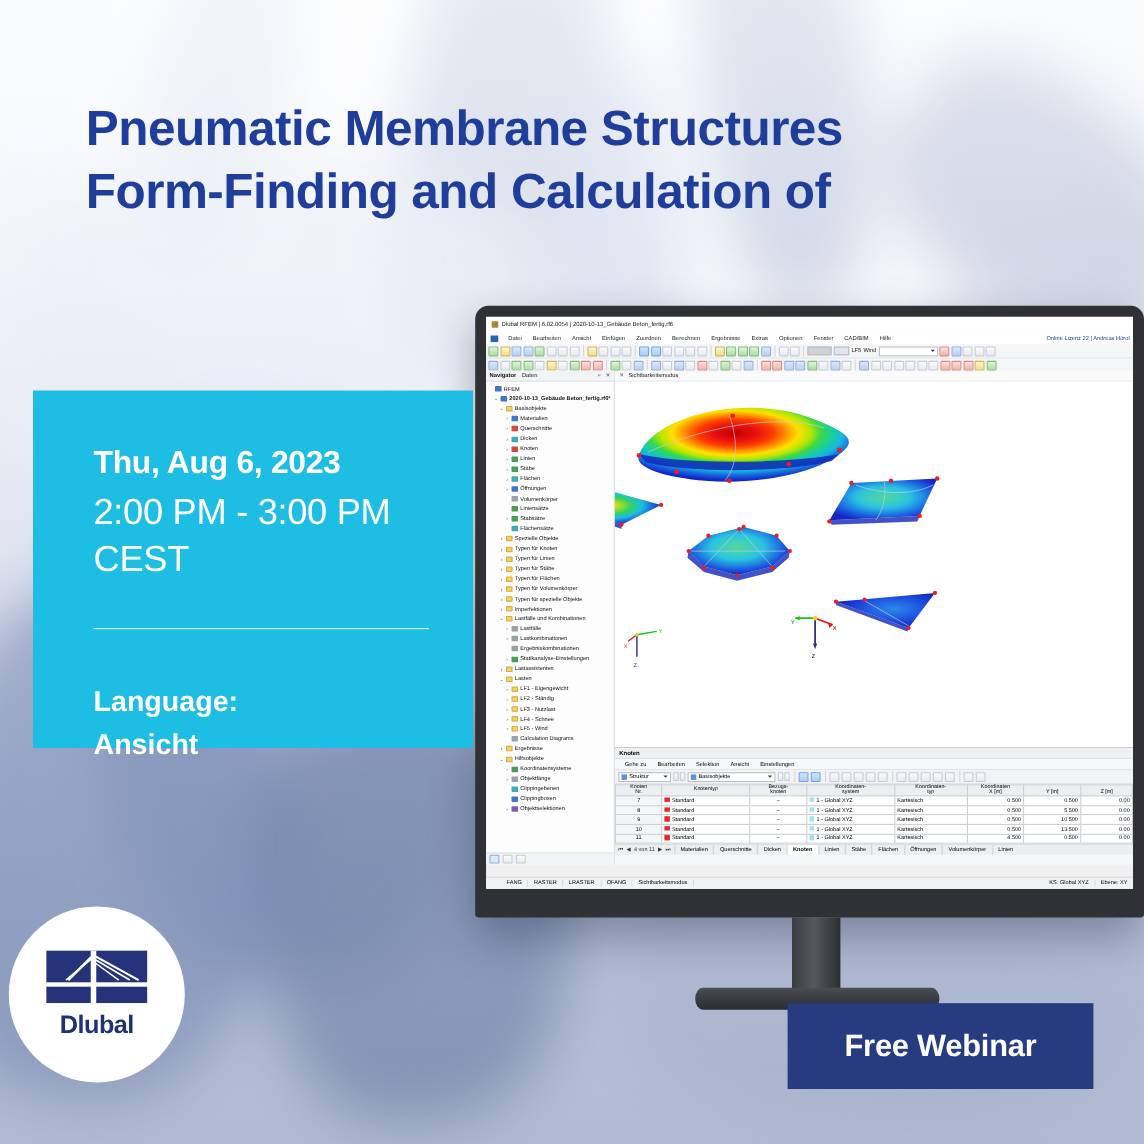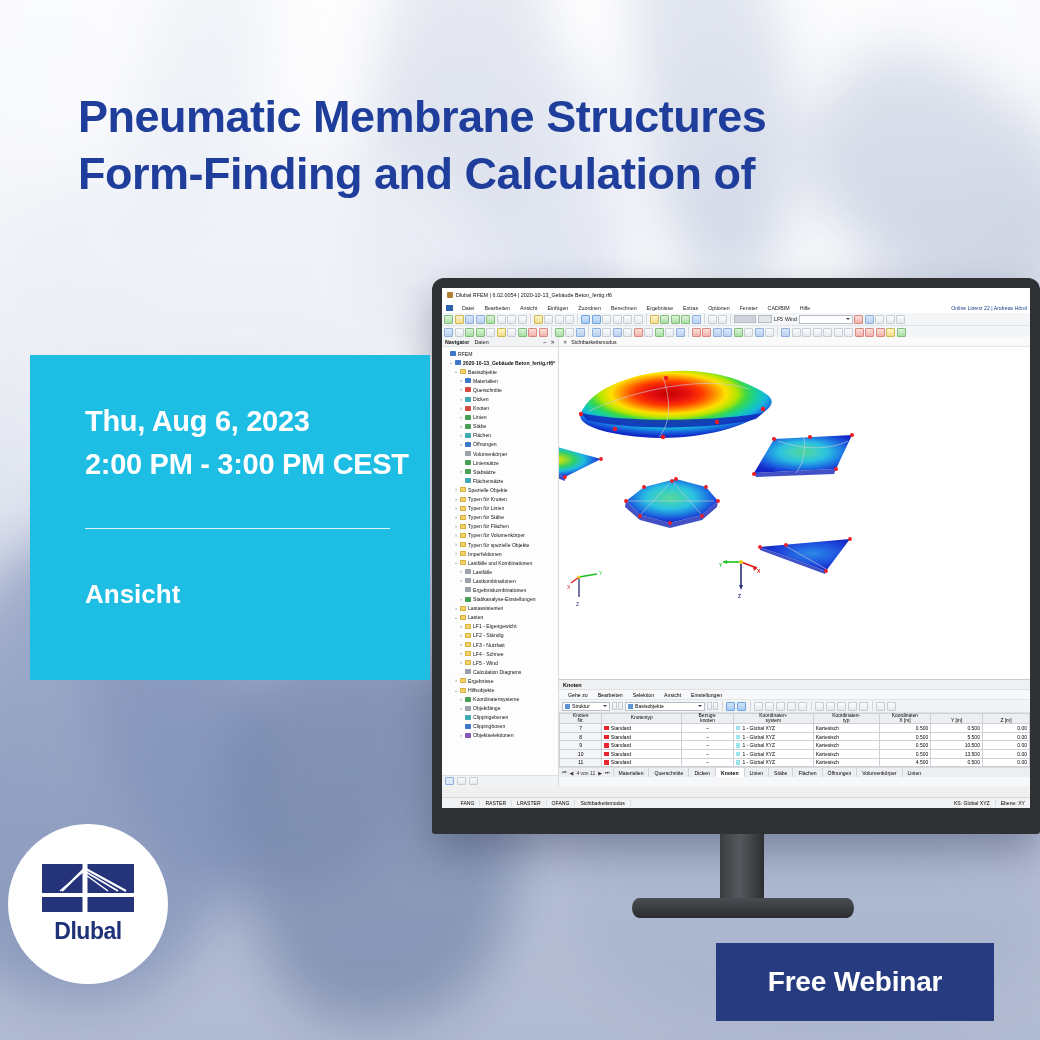--- a/index.html
+++ b/index.html
@@ -41,40 +41,40 @@
     letter-spacing:-0.5px; font-stretch:condensed;
   }
   #headline .ln { display:block; white-space:nowrap; }
 
   
   #info-card {
     position:absolute; left:30px; top:355px; width:400px; height:325px;
     background:#1ebde4; z-index:7; color:#fff; padding:45px 0 0 55px;
   }
   #info-card .date { font-size:29px; font-weight:bold; line-height:43px; letter-spacing:-.3px; }
-  #info-card .time { font-size:29px; font-weight:bold; line-height:43px; letter-spacing:-.3px; }
+  #info-card .time { font-size:33px; font-weight:normal; line-height:43px; letter-spacing:-.3px; }
   #info-card .rule { width:305px; height:1px; background:rgba(255,255,255,.85); margin:42px 0 46px 0; }
   #info-card .lang-label { font-size:26px; font-weight:bold; line-height:39px; }
   #info-card .lang-value { font-size:26px; font-weight:bold; line-height:39px; }
 
   
   #logo-badge {
     position:absolute; left:8px; top:824px; width:160px; height:160px; border-radius:50%;
     background:#ffffff; z-index:8; display:flex; flex-direction:column;
     align-items:center; justify-content:center;
   }
   #logo-mark { width:92px; height:48px; position:relative; }
   #logo-word { color:#1f3278; font-size:23px; font-weight:bold; margin-top:6px; letter-spacing:-.5px; }
 
   
   #free-webinar {
     position:absolute; left:716px; top:912px; width:278px; height:78px;
     background:#263b80; color:#fff; z-index:8;
     display:flex; align-items:center; justify-content:center;
-    font-size:28px; font-weight:bold; letter-spacing:-.2px;margin-top:31px;
+    font-size:28px; font-weight:bold; letter-spacing:-.2px;
   }
 
   
   #monitor { position:absolute; left:432px; top:278px; z-index:5; }
   #bezel {
     width:608px; height:556px; background:#2f3134;
     border-radius:12px 12px 3px 3px; padding:10px 10px 26px 10px;
     box-shadow:0 18px 40px rgba(20,30,60,.35);
   }
   #screen { width:588px; height:520px; background:#ffffff; overflow:hidden; position:relative; }
@@ -227,20 +227,21 @@
 
 <div id="headline">
   <span class="ln">Pneumatic Membrane Structures</span>
   <span class="ln">Form-Finding and Calculation of</span>
 </div>
 
 <div id="info-card">
   <div class="date">Thu, Aug 6, 2023</div>
   <div class="time">2:00 PM - 3:00 PM CEST</div>
   <div class="rule"></div>
+  <div class="lang-label">Language:</div>
   <div class="lang-value">Ansicht</div>
 </div>
 
 <div id="logo-badge">
   <div id="logo-mark">
     <svg viewBox="0 0 92 48" width="92" height="48">
       <rect x="0" y="0" width="92" height="29" fill="#24337a"></rect>
       <rect x="0" y="33" width="92" height="15" fill="#24337a"></rect>
       <rect x="40.5" y="0" width="5" height="48" fill="#ffffff"></rect>
       <path d="M43 4 L20 27" stroke="#ffffff" stroke-width="2.2" fill="none"></path>

